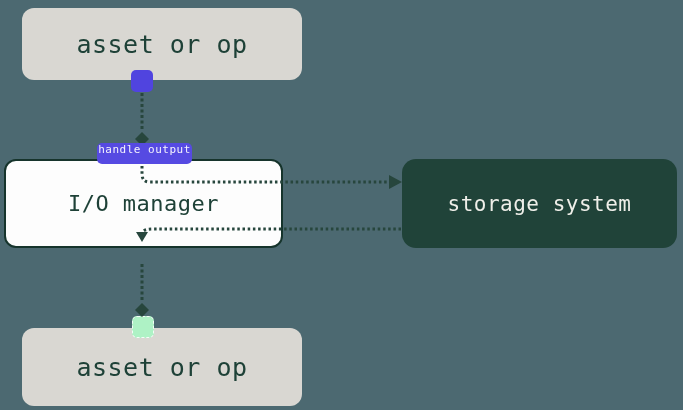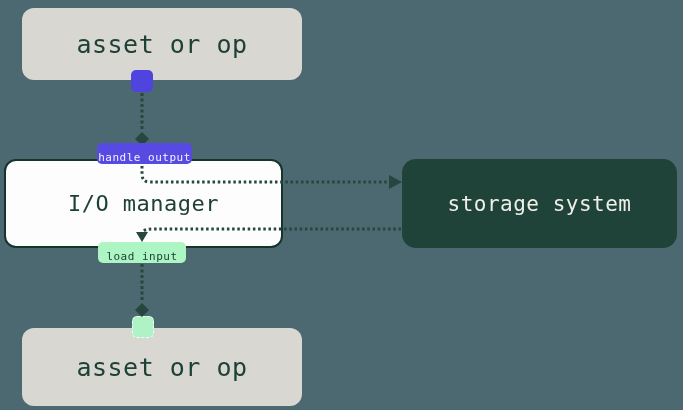--- a/index.html
+++ b/index.html
@@ -63,21 +63,21 @@
     background: var(--accent-purple, #5044df);
   }
   .connector-green {
     left: 132px; top: 316px;
     background: var(--accent-green, #aef2c5);
     border: 1px dashed rgba(255,255,255,0.85);
   }
   .badge {
     position: absolute;
     display: flex;
-    align-items: flex-end;
+    align-items: flex-start;
     justify-content: center;
     height: 21px;
     border-radius: 5px;
     font-size: 11px;
     letter-spacing: 0.5px;
     z-index: 6;
     box-sizing: border-box;
   }
   .badge-handle-output {
     left: 97px; top: 143px; width: 95px;
@@ -120,23 +120,20 @@
   </div>
 
   <div class="node node-storage">
     <span>storage system</span>
   </div>
 
   <div class="badge badge-handle-output">
     <span>handle output</span>
   </div>
 
-  <div class="badge badge-load-input">
-    <span>load input</span>
-  </div>
 
   <div class="connector-square connector-green"></div>
 
   <div class="node node-gray node-asset-bottom">
     <span>asset or op</span>
   </div>
 
   <svg class="edges" width="683" height="410" viewBox="0 0 683 410">
 
     <path class="edge-line" d="M142 93 L142 130" stroke-width="3" stroke-dasharray="3 2.5"></path>

